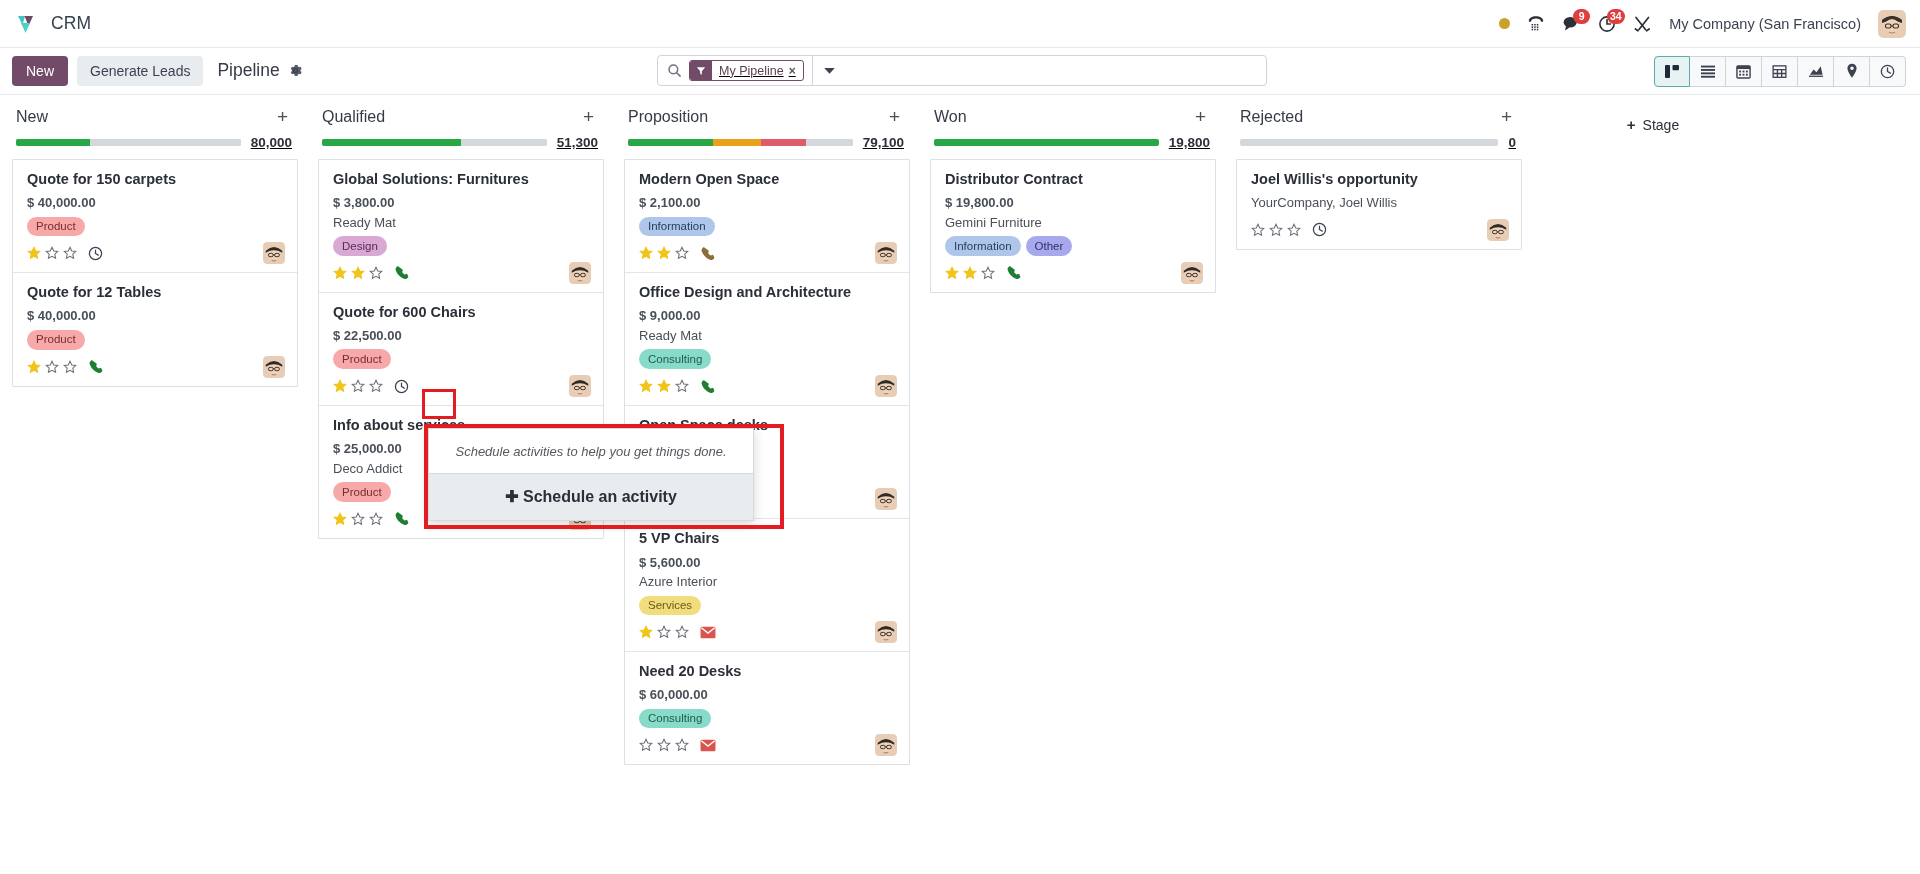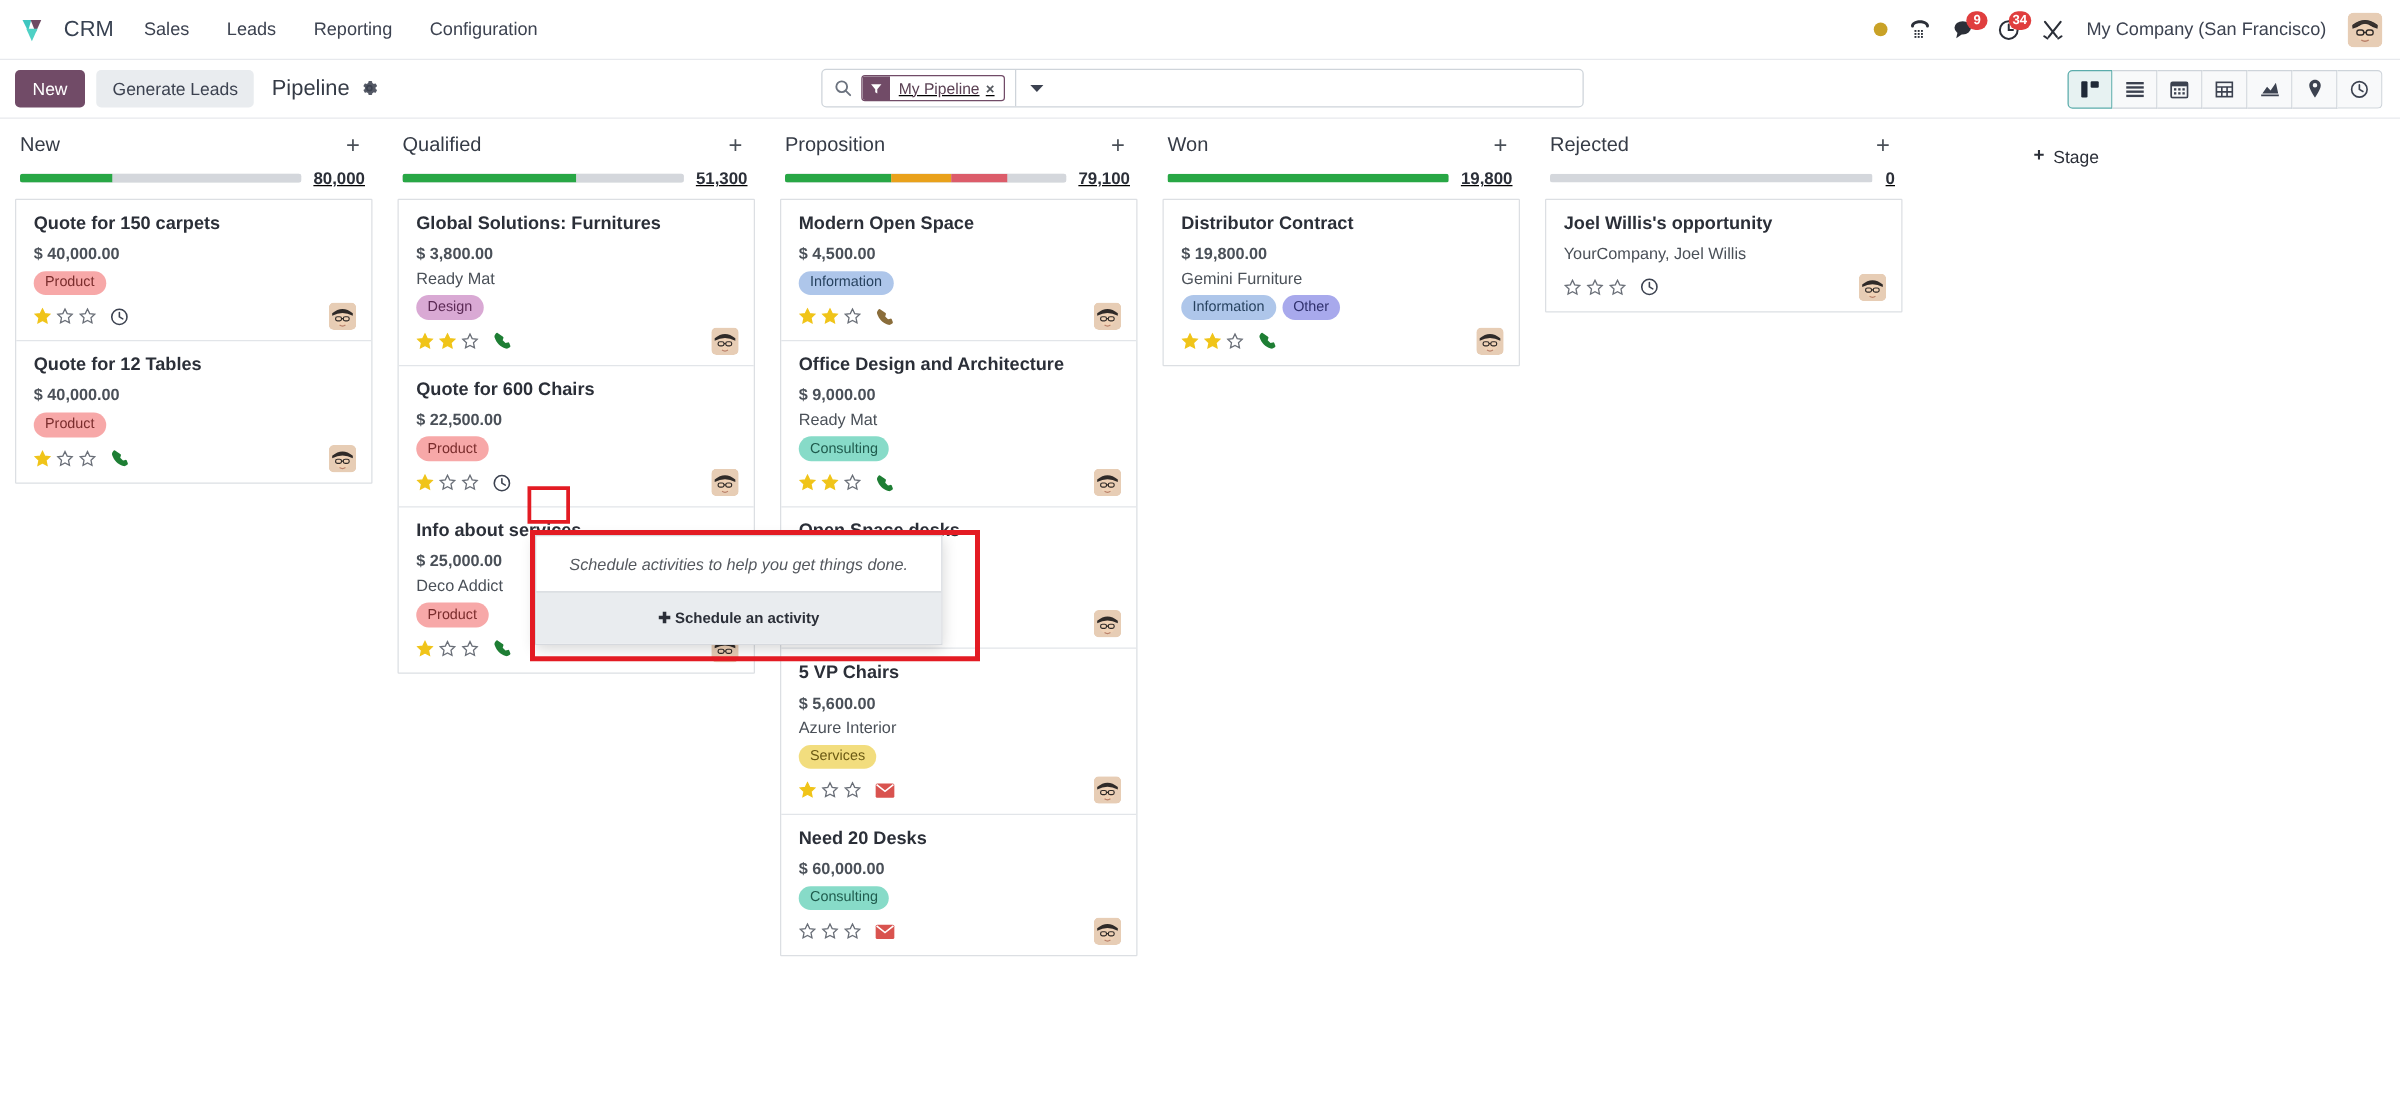--- a/index.html
+++ b/index.html
@@ -204,21 +204,21 @@
     text-align: center;
     font-style: italic;
     font-size: 13px;
     color: #55595f;
   }
   .popover-foot {
     background: #e9ecef;
     border-top: 1px solid #d6d9de;
     text-align: center;
     padding: 13px 10px 14px;
-    font-size: 12px; font-weight: 700; color: #2b2f38;
+    font-size: 16px; font-weight: 700; color: #2b2f38;
     cursor: pointer;
   }
   .clock-highlight {
     position: absolute;
     left: 422px; top: 389px;
     width: 34px; height: 30px;
     border: 3px solid #e31b23;
     z-index: 58; pointer-events: none;
   }
 </style>
@@ -228,26 +228,20 @@
 <div class="navbar">
   <div class="brand">
     <span class="brand-logo">
       <svg viewBox="0 0 26 22" width="26" height="22">
         <path d="M2 3 L9 3 L6.5 12 Z" fill="#3ec6c0"></path>
         <path d="M8.5 3 L17 3 L12.5 13 Z" fill="#6d4b63"></path>
         <path d="M5 10 L14 10 L9.5 20 Z" fill="#4fd1c5"></path>
       </svg>
     </span>
     <span class="brand-name">CRM</span>
-  </div>
-  <div class="nav-menu">
-    <span class="nav-item">Sales</span>
-    <span class="nav-item">Leads</span>
-    <span class="nav-item">Reporting</span>
-    <span class="nav-item">Configuration</span>
   </div>
 
   <div class="nav-right">
     <span class="sys-dot"></span>
 
     <span class="icon-btn">
       <svg width="18" height="17" viewBox="0 0 18 17" fill="#2b2f38">
         <path d="M9 1.2c-4 0-7.2 2-7.2 4.4 0 .9.5 1.4 1.2 1.4.8 0 1.2-.5 1.2-1.2 0-1.3 2-2.3 4.8-2.3s4.8 1 4.8 2.3c0 .7.4 1.2 1.2 1.2.7 0 1.2-.5 1.2-1.4C16.2 3.2 13 1.2 9 1.2z"></path>
         <rect x="4.6" y="9" width="1.5" height="1.5"></rect>
           <rect x="7.2" y="9" width="1.5" height="1.5"></rect>
@@ -650,21 +644,21 @@
             <span class="progseg" style="background:#dc5c6a;width:20%"></span>
             <span class="progseg" style="background:#d4d7dc;width:21%"></span>
           </span>
           <span class="kcol-amount">79,100</span>
         </div>
       </div>
       <div class="kcards">
         <div class="kcard-group">
           <div class="kcard">
             <div class="kcard-title">Modern Open Space</div>
-            <div class="kcard-amount">$ 4,500.00</div>
+            <div class="kcard-amount">$ 2,100.00</div>
             <div class="kcard-tags">
               <span class="tag" style="background:#aec6ea;color:#27425f">Information</span>
             </div>
             <div class="kcard-foot">
               <span class="stars">
                 <span>
                   <svg class="star" viewBox="0 0 16 16" fill="#f0c419" stroke="#f0c419" stroke-width="1.2">
                     <path d="M8 1.4l2 4.2 4.6.6-3.4 3.2.9 4.6L8 11.8l-4.1 2.2.9-4.6L1.4 6.2l4.6-.6z"></path>
                   </svg>
                 </span>

